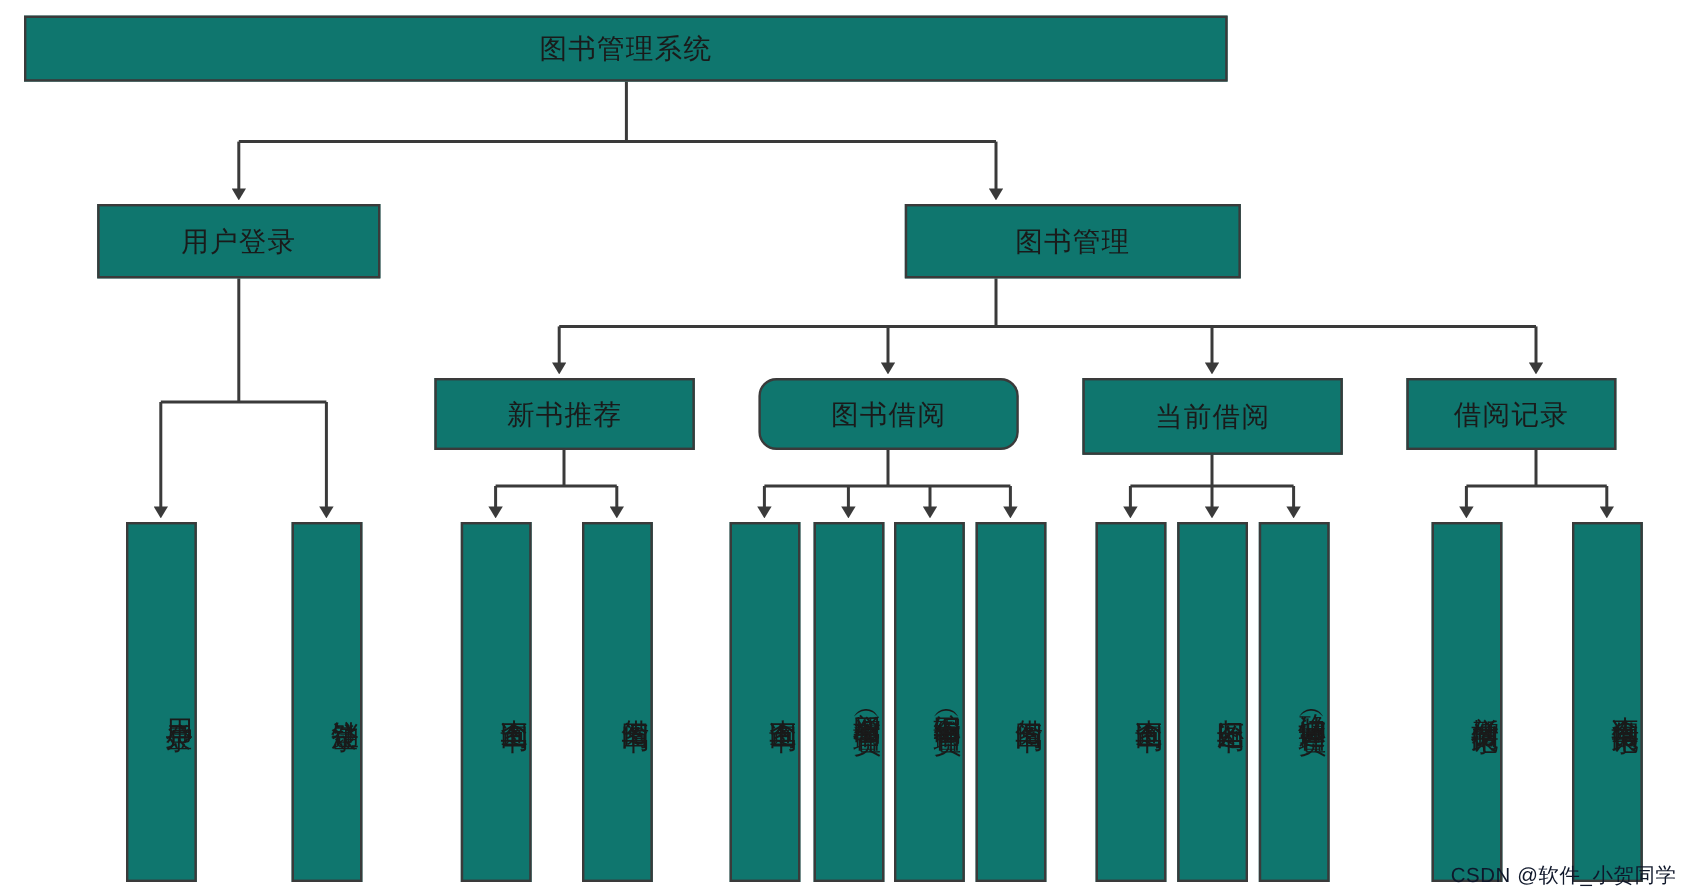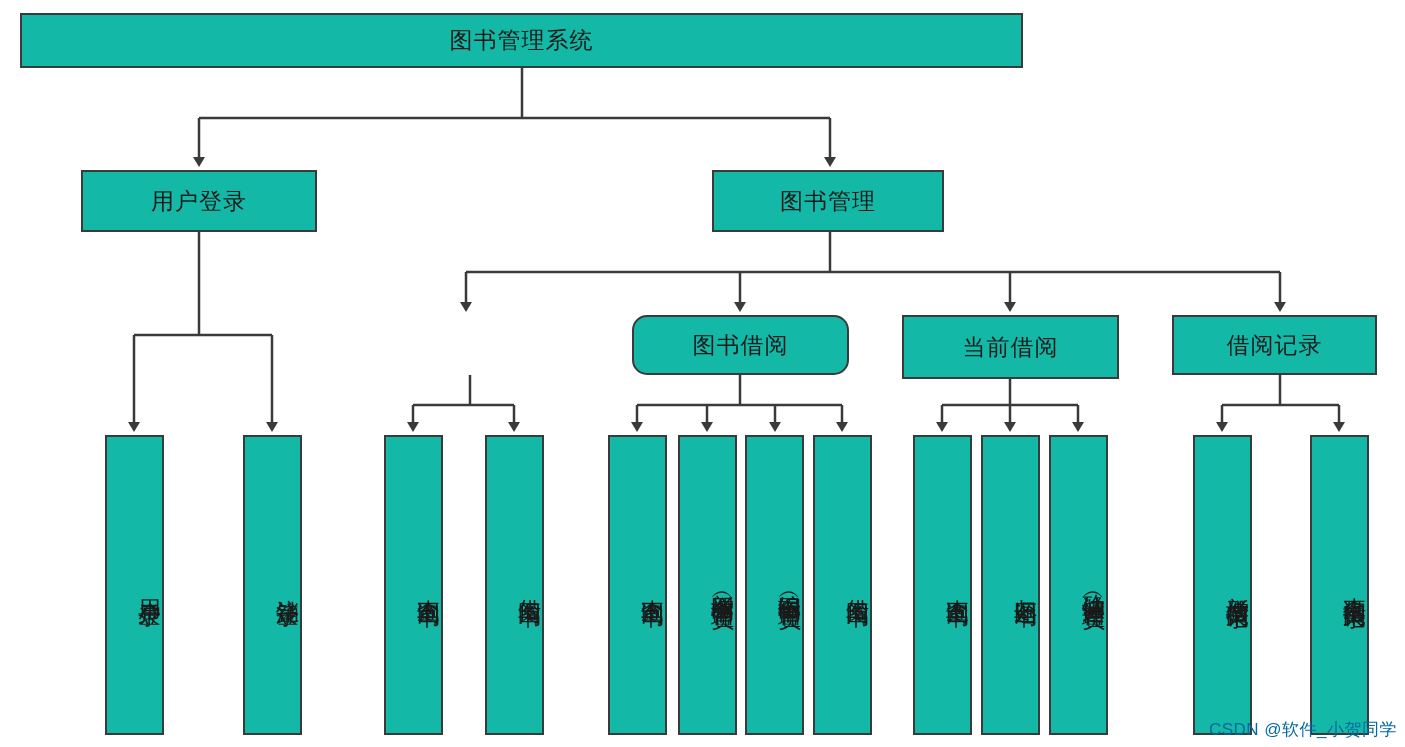--- a/index.html
+++ b/index.html
@@ -21,21 +21,21 @@
     position: absolute;
     left: 0;
     top: 0;
     width: 1405px;
     height: 747px;
     pointer-events: none;
   }
   .node {
     position: absolute;
     box-sizing: border-box;
-    background: #14b8a6;
+    background: #0f766e;
     border: 2px solid #3a3a3a;
     display: flex;
     align-items: center;
     justify-content: center;
     color: #1a1a1a;
   }
   .node.horiz {
     font-size: 23px;
     letter-spacing: 1px;
   }
@@ -53,21 +53,21 @@
   .node.vert .lbl {
     writing-mode: vertical-rl;
     text-orientation: upright;
     white-space: nowrap;
   }
   #watermark {
     position: absolute;
     right: 8px;
     bottom: 6px;
     font-size: 17px;
-    color: #0369a1;
+    color: #0f172a;
     letter-spacing: 0.5px;
     white-space: nowrap;
   }
 </style>
 </head>
 <body>
 
 <div id="canvas">
 
   <svg class="edges" viewBox="0 0 1405 747">
@@ -120,31 +120,34 @@
     </g>
   </svg>
 
   <div class="node horiz" style="left:20px; top:13px; width:1003px; height:55px;">
     <span class="lbl">图书管理系统</span>
   </div>
 
   <div class="node horiz" style="left:81px; top:170px; width:236px; height:62px;">
     <span class="lbl">用户登录</span>
   </div>
-  <div class="node horiz" style="left:712px; top:170px; width:232px; height:62px;">
+  <div class="node horiz" style="left:754px; top:170px; width:280px; height:62px;">
     <span class="lbl">图书管理</span>
   </div>
 
+  <div class="node horiz" style="left:362px; top:315px; width:217px; height:60px;">
+    <span class="lbl">新书推荐</span>
+  </div>
   <div class="node horiz" style="left:632px; top:315px; width:217px; height:60px;border-radius:15px;">
     <span class="lbl">图书借阅</span>
   </div>
   <div class="node horiz" style="left:902px; top:315px; width:217px; height:64px;">
     <span class="lbl">当前借阅</span>
   </div>
-  <div class="node horiz" style="left:1172px; top:315px; width:205px; height:60px;">
+  <div class="node horiz" style="left:1172px; top:315px; width:175px; height:60px;">
     <span class="lbl">借阅记录</span>
   </div>
 
   <div class="node vert" style="left:105px; top:435px; width:59px; height:300px;">
     <span class="lbl">用户登录</span>
   </div>
   <div class="node vert" style="left:243px; top:435px; width:59px; height:300px;">
     <span class="lbl">注销登录</span>
   </div>
 

